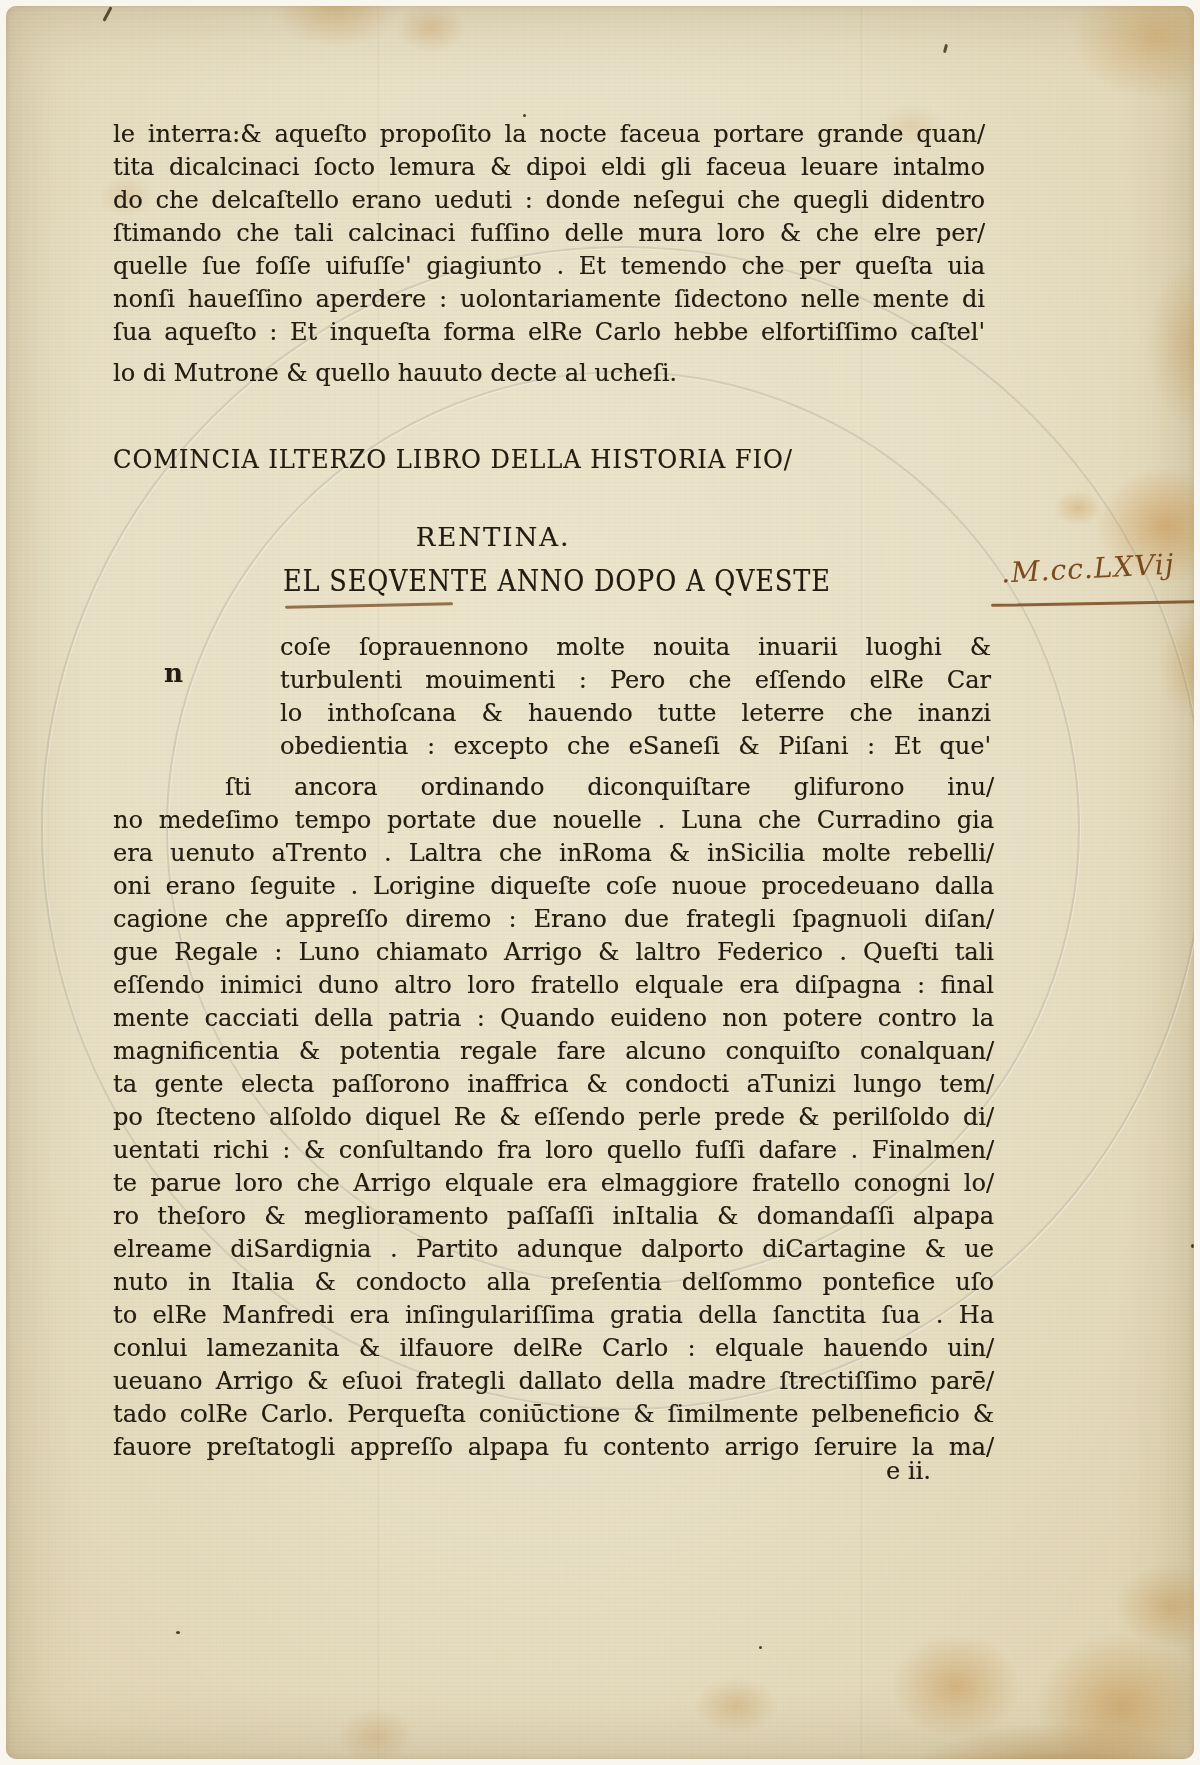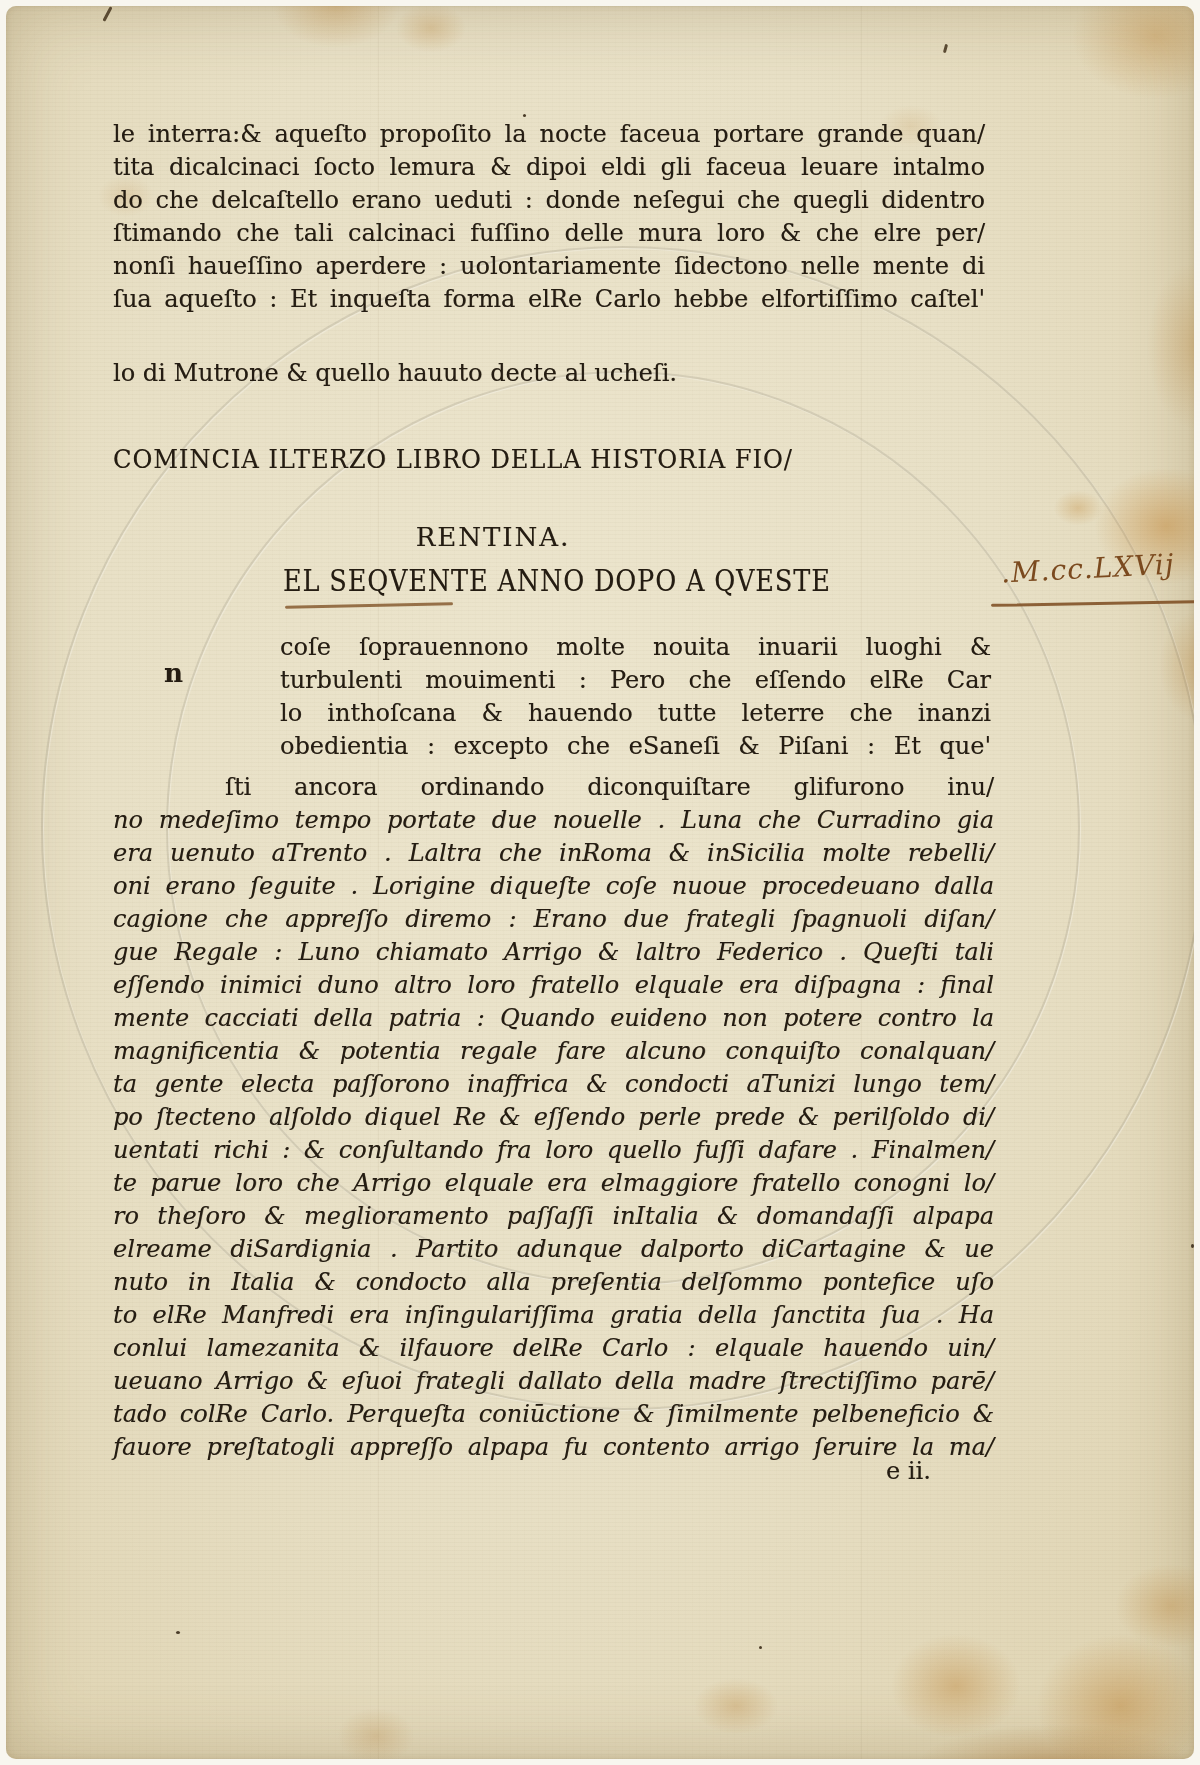--- a/index.html
+++ b/index.html
@@ -37,21 +37,21 @@
 
   .txt{position:absolute;color:#241c12;font-size:24px;line-height:34px;
        text-shadow:.3px .3px .4px rgba(40,30,15,.45);}
   .line{width:872px;text-align:justify;text-align-last:justify;white-space:normal;}
   .para1{left:107px;top:112px;}
   .para1-last{left:107px;top:350px;}
   .block{line-height:33px;}
   .indent{left:274px;top:599px;margin-top:26px;}
   .indent .line{width:711px;}
   .hangline{left:219px;top:765px;width:769px;text-align:justify;text-align-last:justify;line-height:33px;}
-  .bodyblock{left:107px;top:798px;font-style:italic;}
+  .bodyblock{left:107px;top:798px;}
   .bodyblock .line{width:881px;}
 
   .caps{letter-spacing:1px;}
   .heading1{left:107px;top:436px;font-size:26px;transform:scaleX(.93);transform-origin:left top;white-space:nowrap;}
   .heading2{left:107px;top:498px;width:760px;text-align:center;font-size:26px;letter-spacing:2px;margin-top:16px;}
   .incipit{left:277px;top:558px;font-size:29px;transform:scaleX(.88);transform-origin:left top;white-space:nowrap;}
   .incipit-underline{position:absolute;left:279px;top:598px;width:168px;height:3px;
        background:rgba(122,73,28,.75);transform:rotate(-1.2deg);border-radius:2px;}
   .guide{left:158px;top:650px;font-size:26px;font-weight:700;}
   .margin-note{left:995px;top:546px;font-size:28px;font-style:italic;color:#7b4a1f;
@@ -75,20 +75,21 @@
     <div class="emboss outer"></div>
     <div class="emboss inner"></div>
     <div class="foxing"></div>
 
     <div class="txt para1 block">
 
     <div class="line">le interra:&amp; aqueſto propoſito la nocte faceua portare grande quan/</div>
         <div class="line">tita dicalcinaci ſocto lemura &amp; dipoi eldi gli faceua leuare intalmo</div>
         <div class="line">do che delcaſtello erano ueduti : donde neſegui che quegli didentro</div>
         <div class="line">ſtimando che tali calcinaci fuſſino delle mura loro &amp; che elre per/</div>
+        <div class="line">quelle ſue foſſe uifuſſe' giagiunto . Et temendo che per queſta uia</div>
         <div class="line">nonſi haueſſino aperdere : uolontariamente ſidectono nelle mente di</div>
         <div class="line">ſua aqueſto : Et inqueſta forma elRe Carlo hebbe elfortiſſimo caſtel'</div>
       </div>
     <div class="txt para1-last">lo di Mutrone &amp; quello hauuto decte al ucheſi.</div>
 
     <div class="txt caps heading1">COMINCIA ILTERZO LIBRO DELLA HISTORIA FIO/</div>
     <div class="txt caps heading2">RENTINA.</div>
 
     <div class="txt caps incipit">EL SEQVENTE ANNO DOPO A QVESTE</div>
     <div class="incipit-underline"></div>

